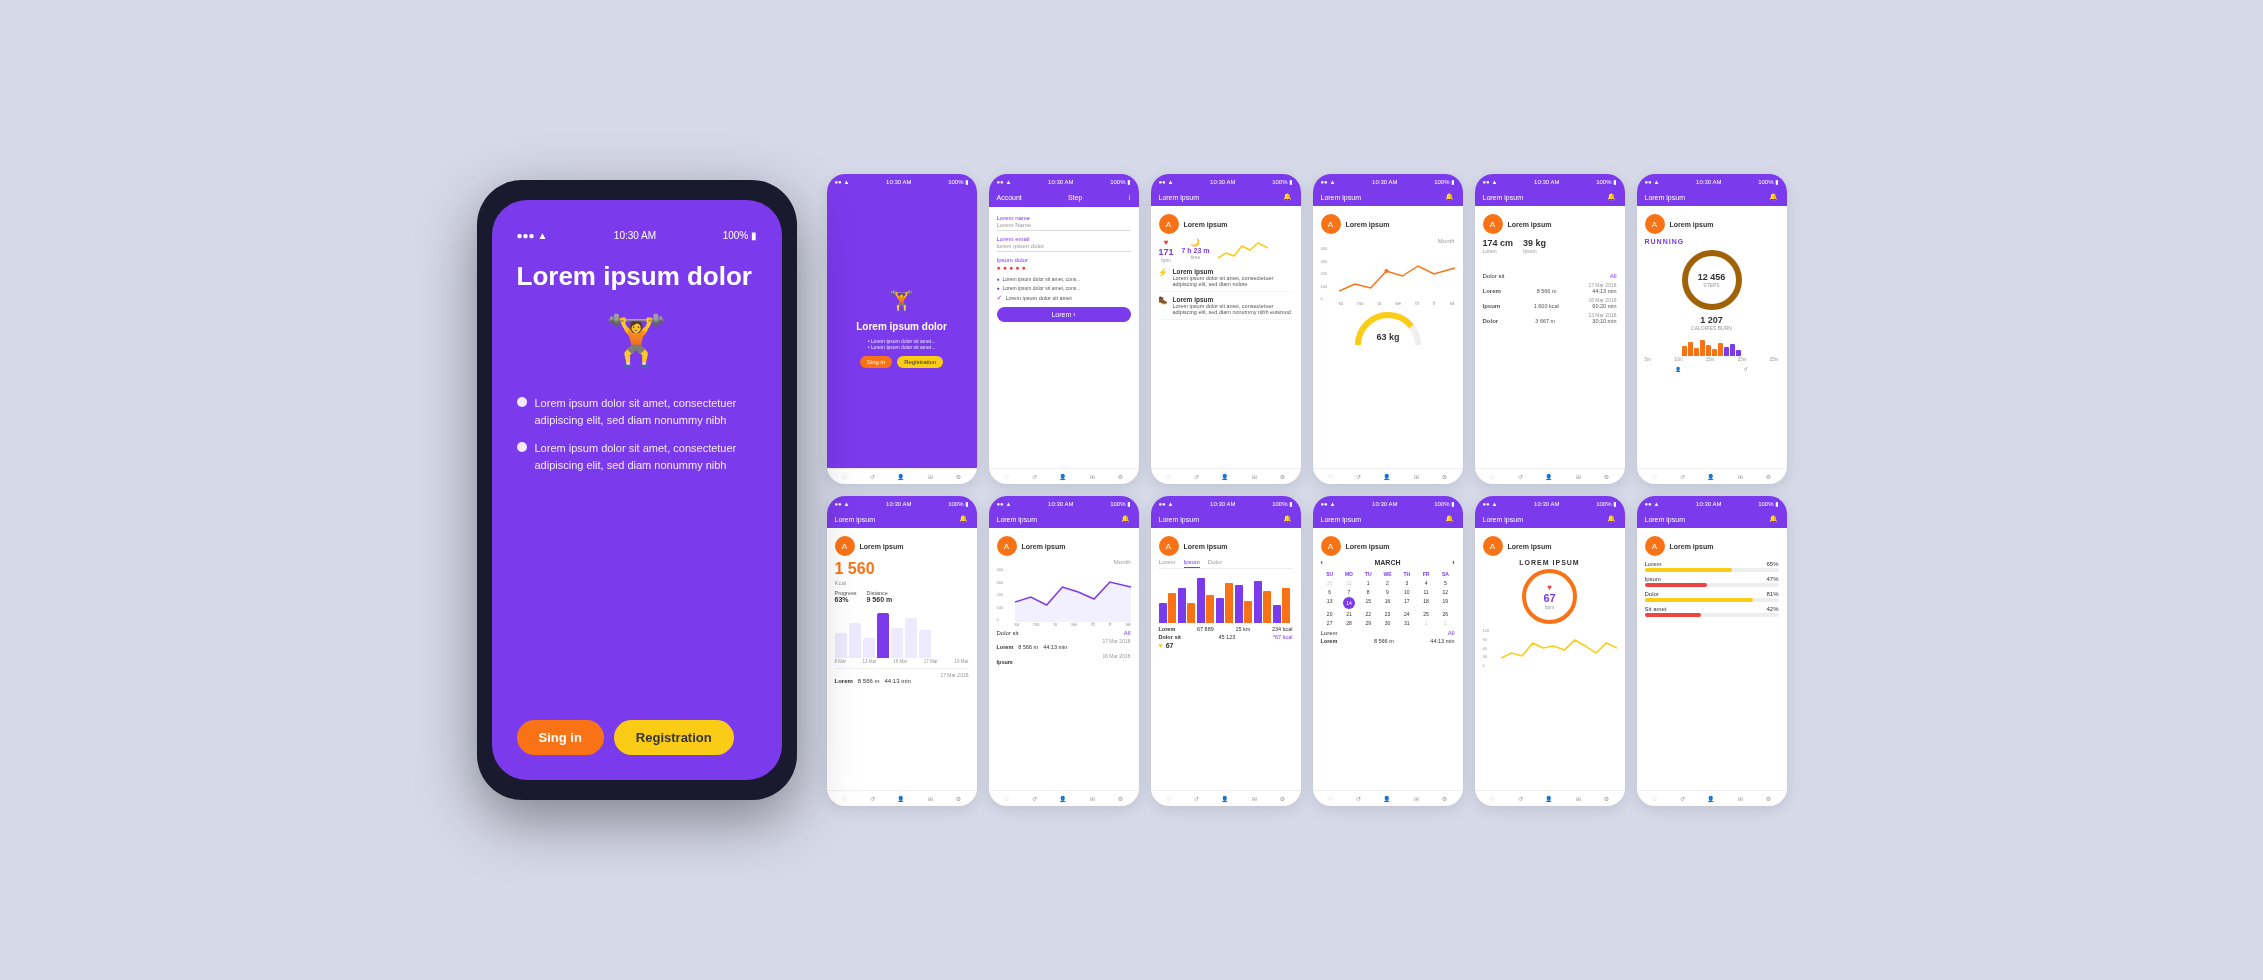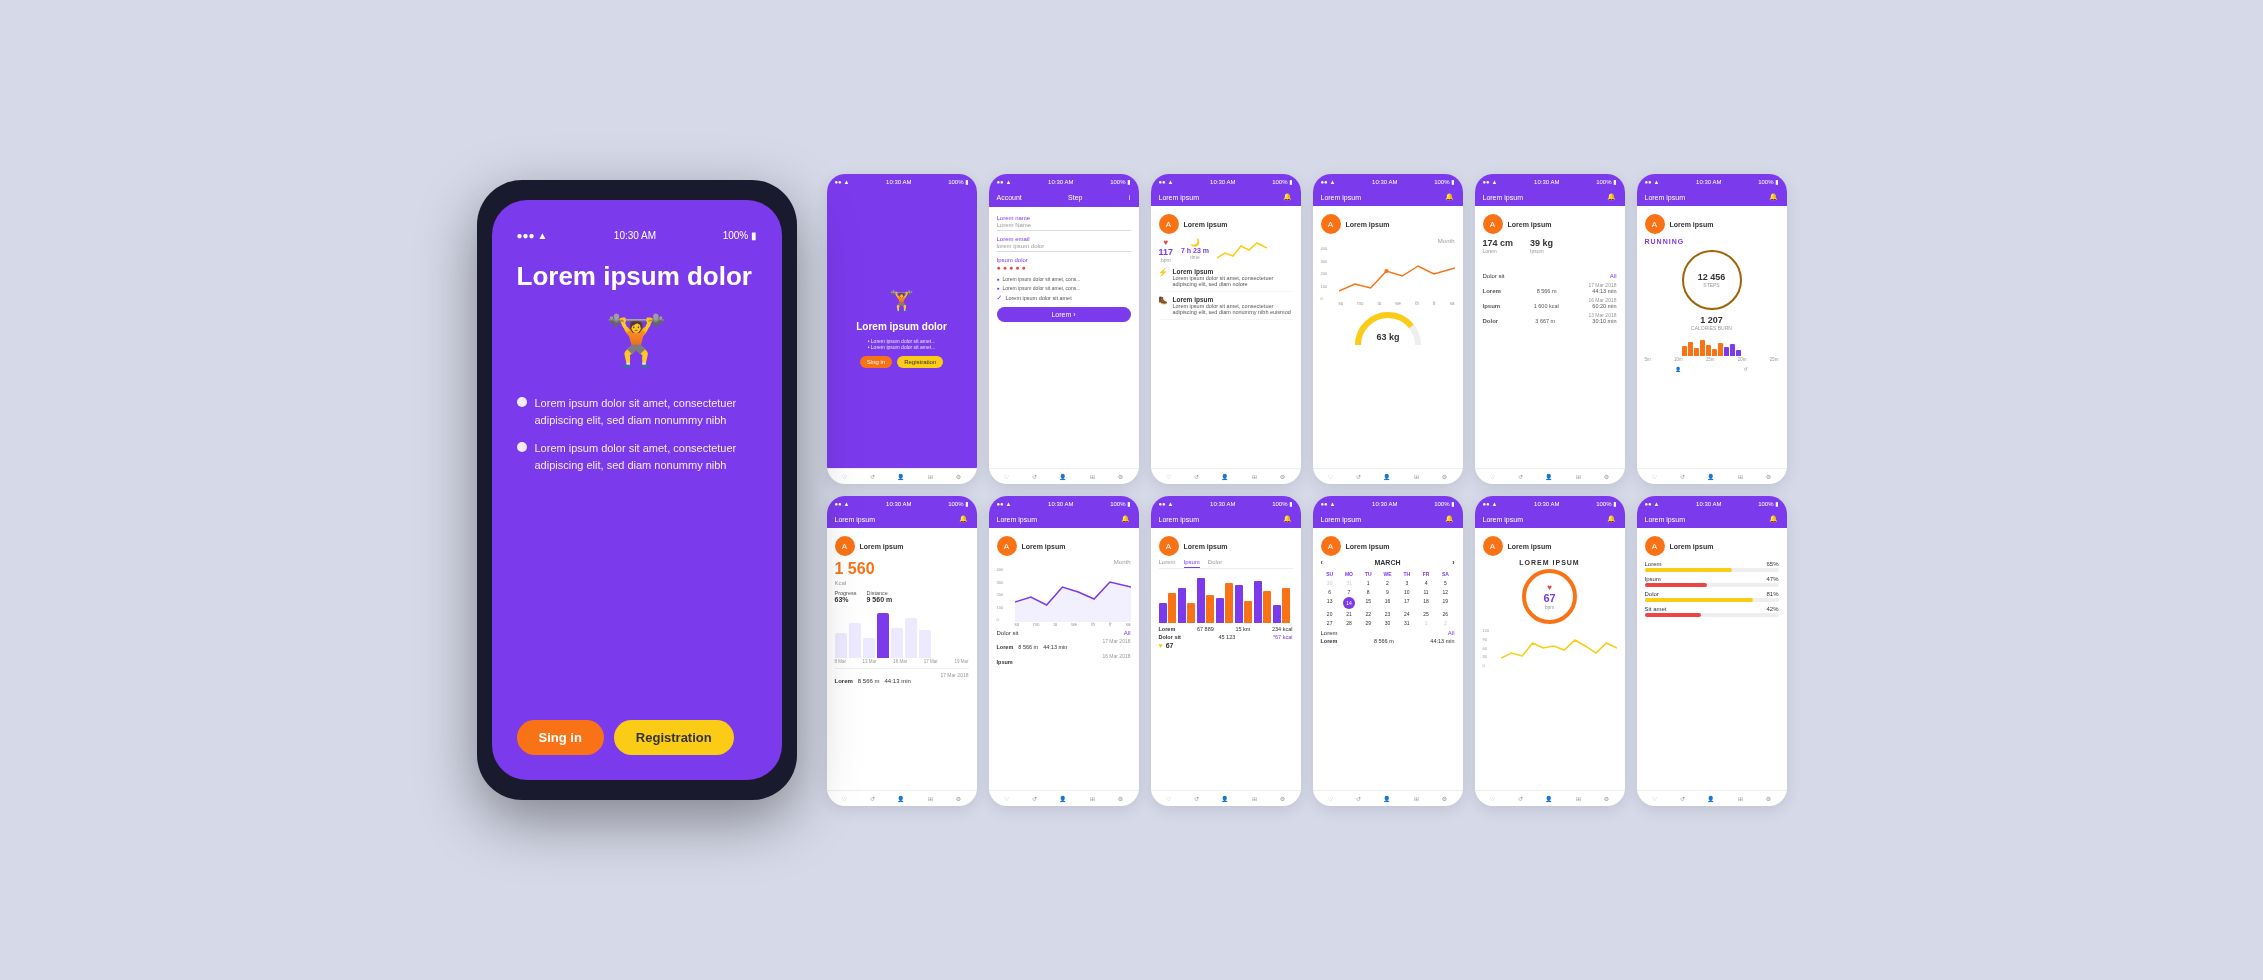--- a/index.html
+++ b/index.html
@@ -168,21 +168,21 @@
     .stat-label { font-size: 5px; color: #999; }
 
     
     .gauge-container { text-align: center; }
 
     
     .running-title { font-size: 7px; font-weight: bold; color: #7c3aed; letter-spacing: 1px; margin-bottom: 5px; }
     .running-circle {
       width: 60px; height: 60px;
       border-radius: 50%;
-      border: 2px solid #a16207;
+      border: 6px solid #a16207;
       display: flex; flex-direction: column;
       align-items: center; justify-content: center;
       margin: 5px auto;
     }
     .running-steps { font-size: 9px; font-weight: bold; color: #333; }
     .running-label { font-size: 5px; color: #999; }
     .calories-val { font-size: 9px; font-weight: bold; color: #333; margin-top: 4px; text-align: center; }
     .calories-label { font-size: 5px; color: #999; text-align: center; }
 
     
@@ -243,21 +243,21 @@
     .workout-item { margin-bottom: 3px; }
     .workout-row { display: flex; justify-content: space-between; font-size: 5.5px; color: #555; }
     .workout-title { font-size: 6px; font-weight: bold; }
     .workout-heart { color: #facc15; font-size: 7px; }
 
     
     .run-bars { display: flex; align-items: flex-end; gap: 1px; height: 20px; }
     .run-bar { width: 5px; border-radius: 1px 1px 0 0; background: #f97316; }
 
     
-    .profile-stats { display: flex; gap: 17px; font-size: 6px; margin-bottom: 19px; }
+    .profile-stats { display: flex; gap: 10px; font-size: 6px; margin-bottom: 19px; }
     .profile-stat-val { font-size: 9px; font-weight: bold; }
     .profile-stat-label { font-size: 5px; color: #999; }
   </style>
 </head>
 <body>
 
 <div class="phone-mockup">
   <div class="phone-notch"></div>
   <div class="phone-screen">
     <div class="phone-status">
@@ -377,21 +377,21 @@
       <span style="color:#facc15;">🔔</span>
     </div>
     <div class="mini-content">
       <div style="display:flex; align-items:center; gap:5px; margin-bottom:4px;">
         <div class="avatar">A</div>
         <span style="font-size:7px; font-weight:bold;">Lorem ipsum</span>
       </div>
       <div class="stats-row">
         <div class="stat-item">
           <div style="color:#ef4444; font-size:8px;">♥</div>
-          <div class="stat-val">117</div>
+          <div class="stat-val">171</div>
           <div class="stat-label">bpm</div>
         </div>
         <div class="stat-item">
           <div style="color:#7c3aed; font-size:8px;">🌙</div>
           <div class="stat-val" style="font-size:7px;">7 h 23 m</div>
           <div class="stat-label">time</div>
         </div>
         <div style="flex:1; align-items:flex-end; display:flex;">
           <svg width="50" height="25" viewBox="0 0 50 25">
             <polyline points="0,20 8,15 16,18 24,8 32,12 40,5 50,10" fill="none" stroke="#facc15" stroke-width="1.5"></polyline>

